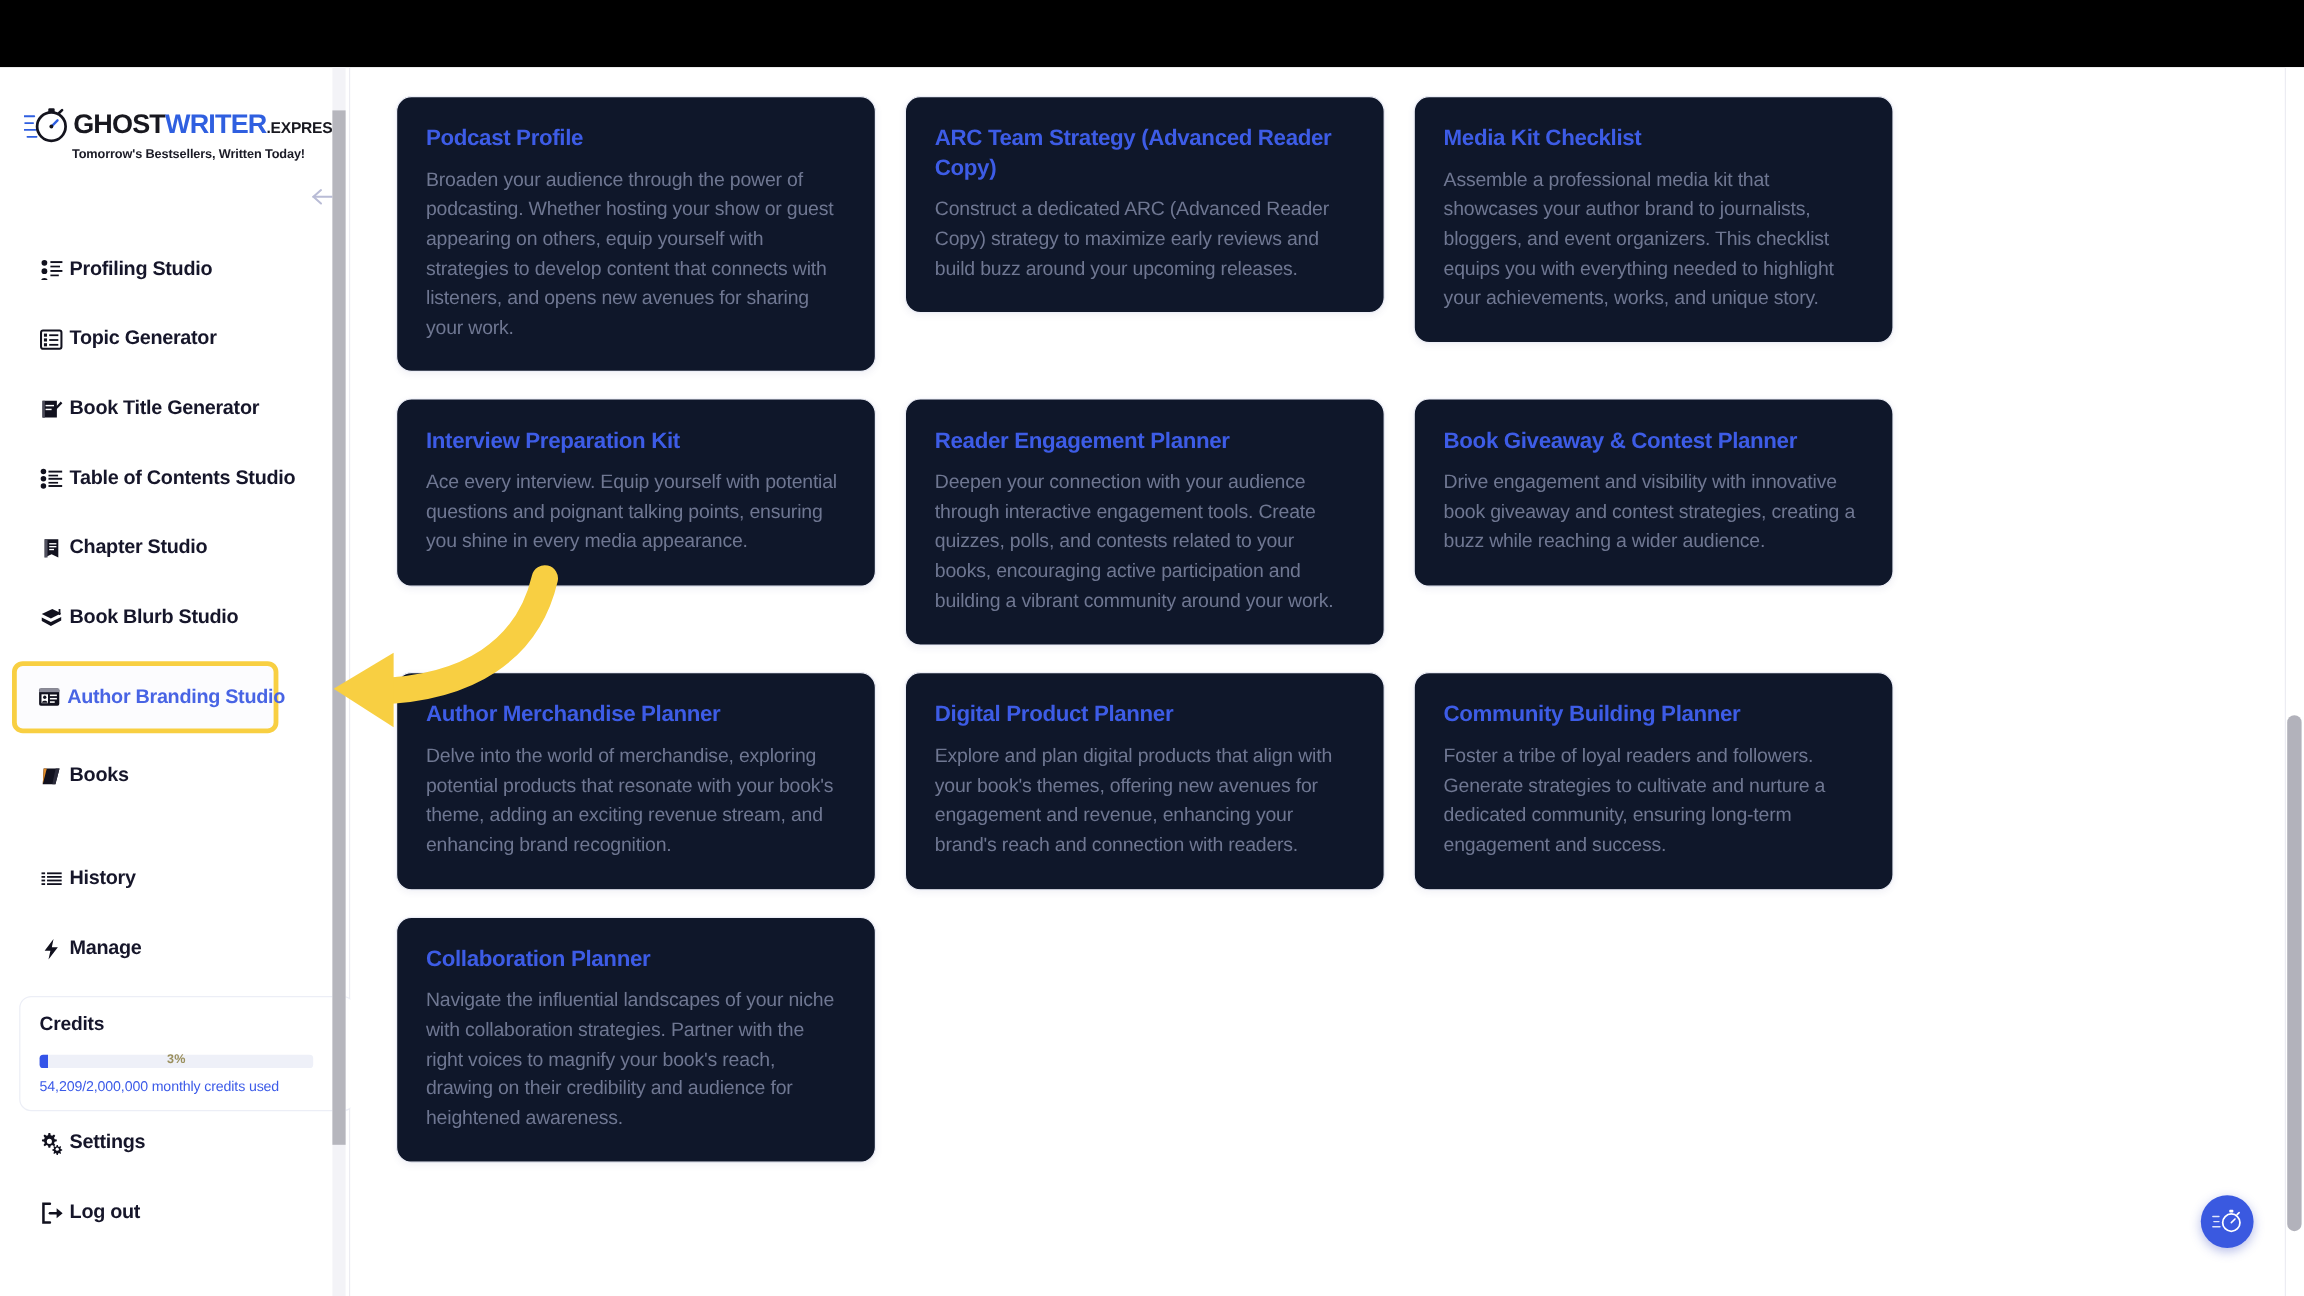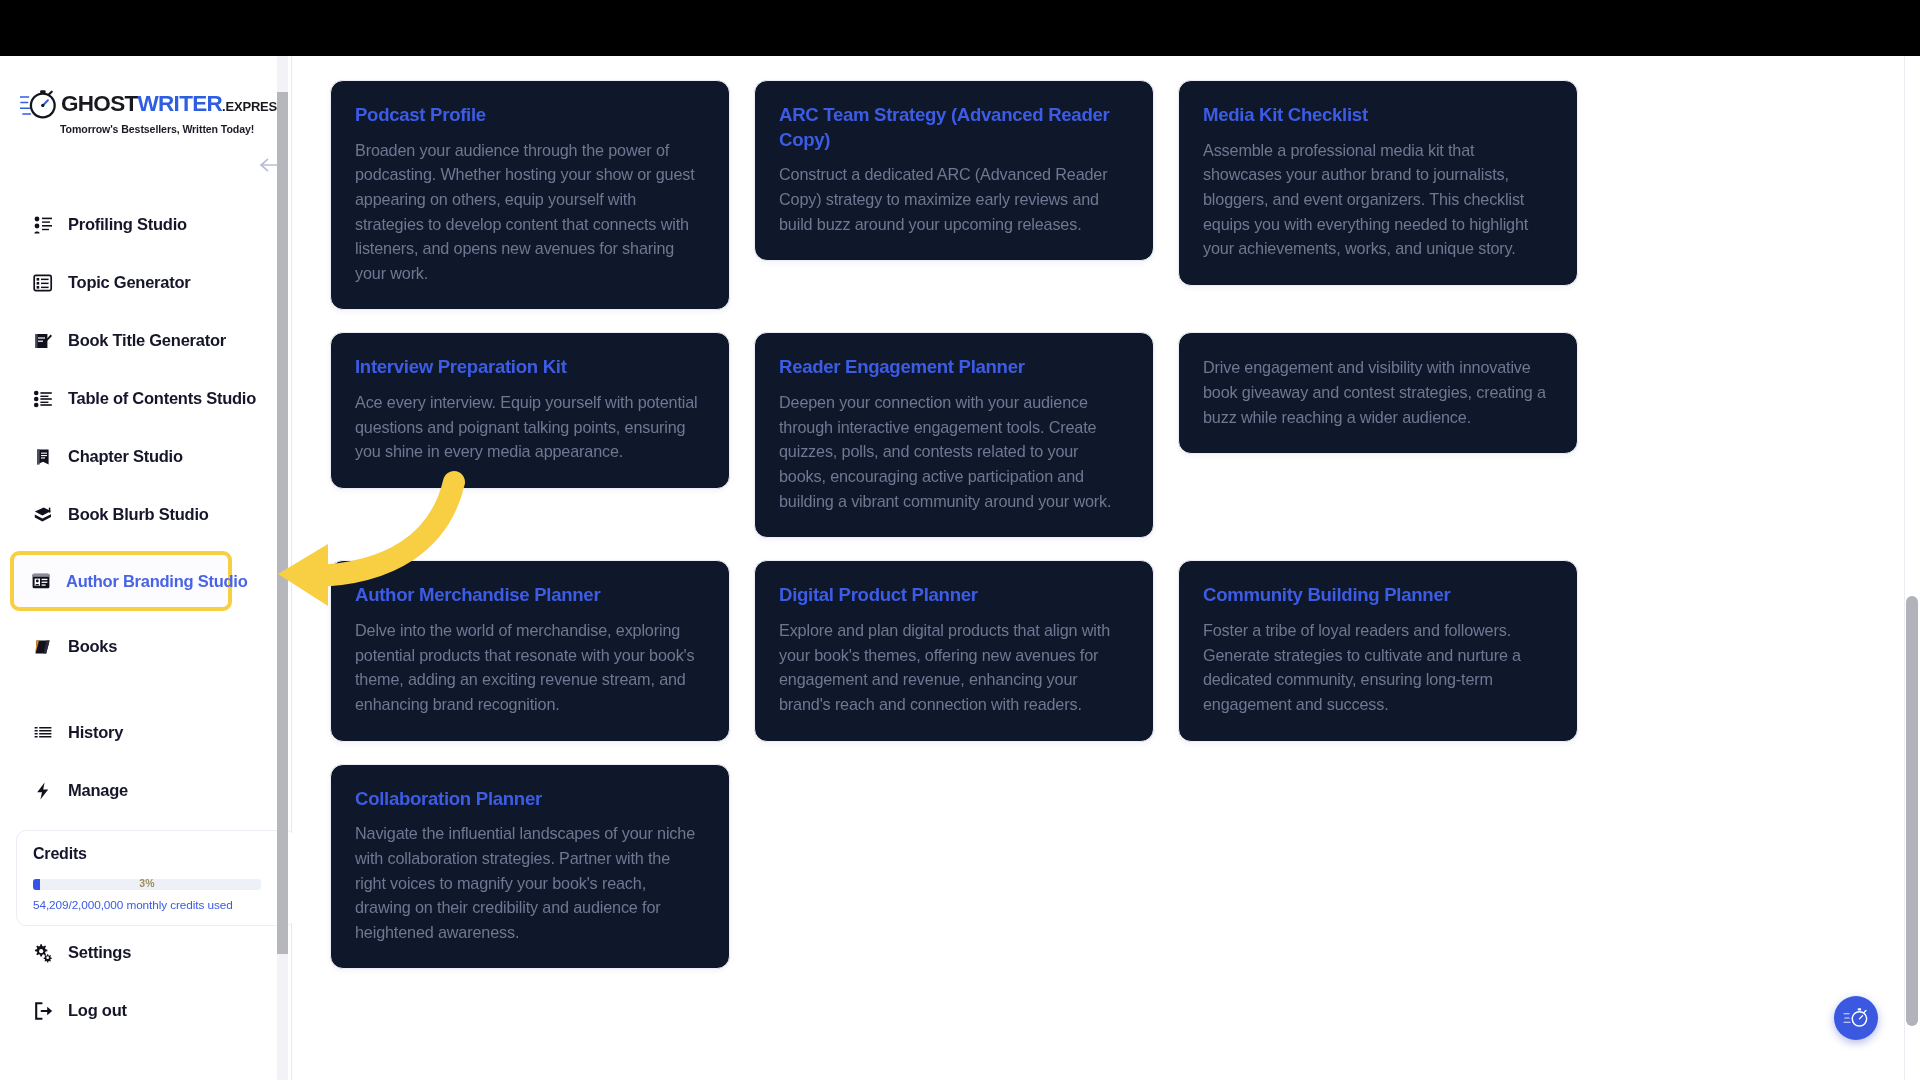--- a/index.html
+++ b/index.html
@@ -68,21 +68,21 @@
     text-align: center;
   }
   .nav-list {
     position: absolute;
     left: 0; top: 152px;
     width: 292px;
   }
   .nav-item {
     display: flex;
     align-items: center;
-    gap: 14px;
+    gap: 4px;
     height: 33px;
     margin: 0 16px 25px 16px;
     padding-left: 16px;
     border-radius: 8px;
     cursor: pointer;
     position: relative;
   }
   .nav-item .nav-ic {
     width: 22px; height: 22px;
     flex: 0 0 22px;
@@ -489,20 +489,21 @@
           <div class="card-title">Interview Preparation Kit</div>
           <div class="card-desc">Ace every interview. Equip yourself with potential questions and poignant talking points, ensuring you shine in every media appearance.</div>
         </div>
 
         <div class="card">
           <div class="card-title">Reader Engagement Planner</div>
           <div class="card-desc">Deepen your connection with your audience through interactive engagement tools. Create quizzes, polls, and contests related to your books, encouraging active participation and building a vibrant community around your work.</div>
         </div>
 
         <div class="card">
+          <div class="card-title">Book Giveaway &amp; Contest Planner</div>
           <div class="card-desc">Drive engagement and visibility with innovative book giveaway and contest strategies, creating a buzz while reaching a wider audience.</div>
         </div>
 
         <div class="card">
           <div class="card-title">Author Merchandise Planner</div>
           <div class="card-desc">Delve into the world of merchandise, exploring potential products that resonate with your book's theme, adding an exciting revenue stream, and enhancing brand recognition.</div>
         </div>
 
         <div class="card">
           <div class="card-title">Digital Product Planner</div>

